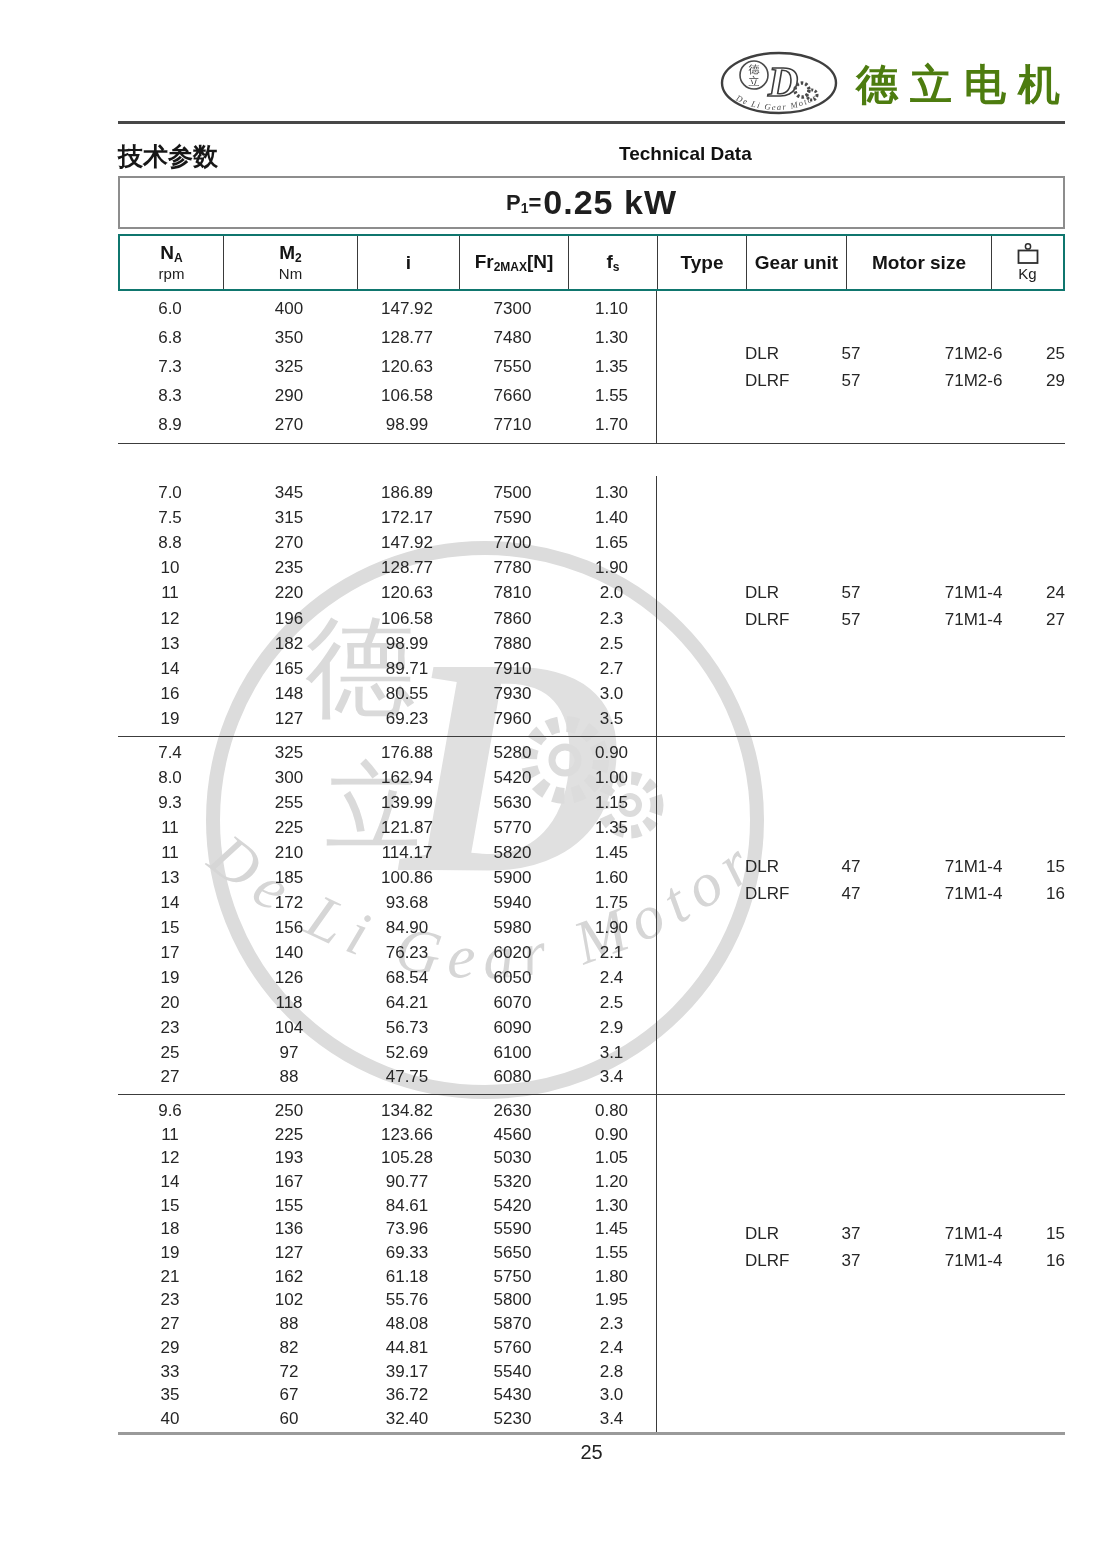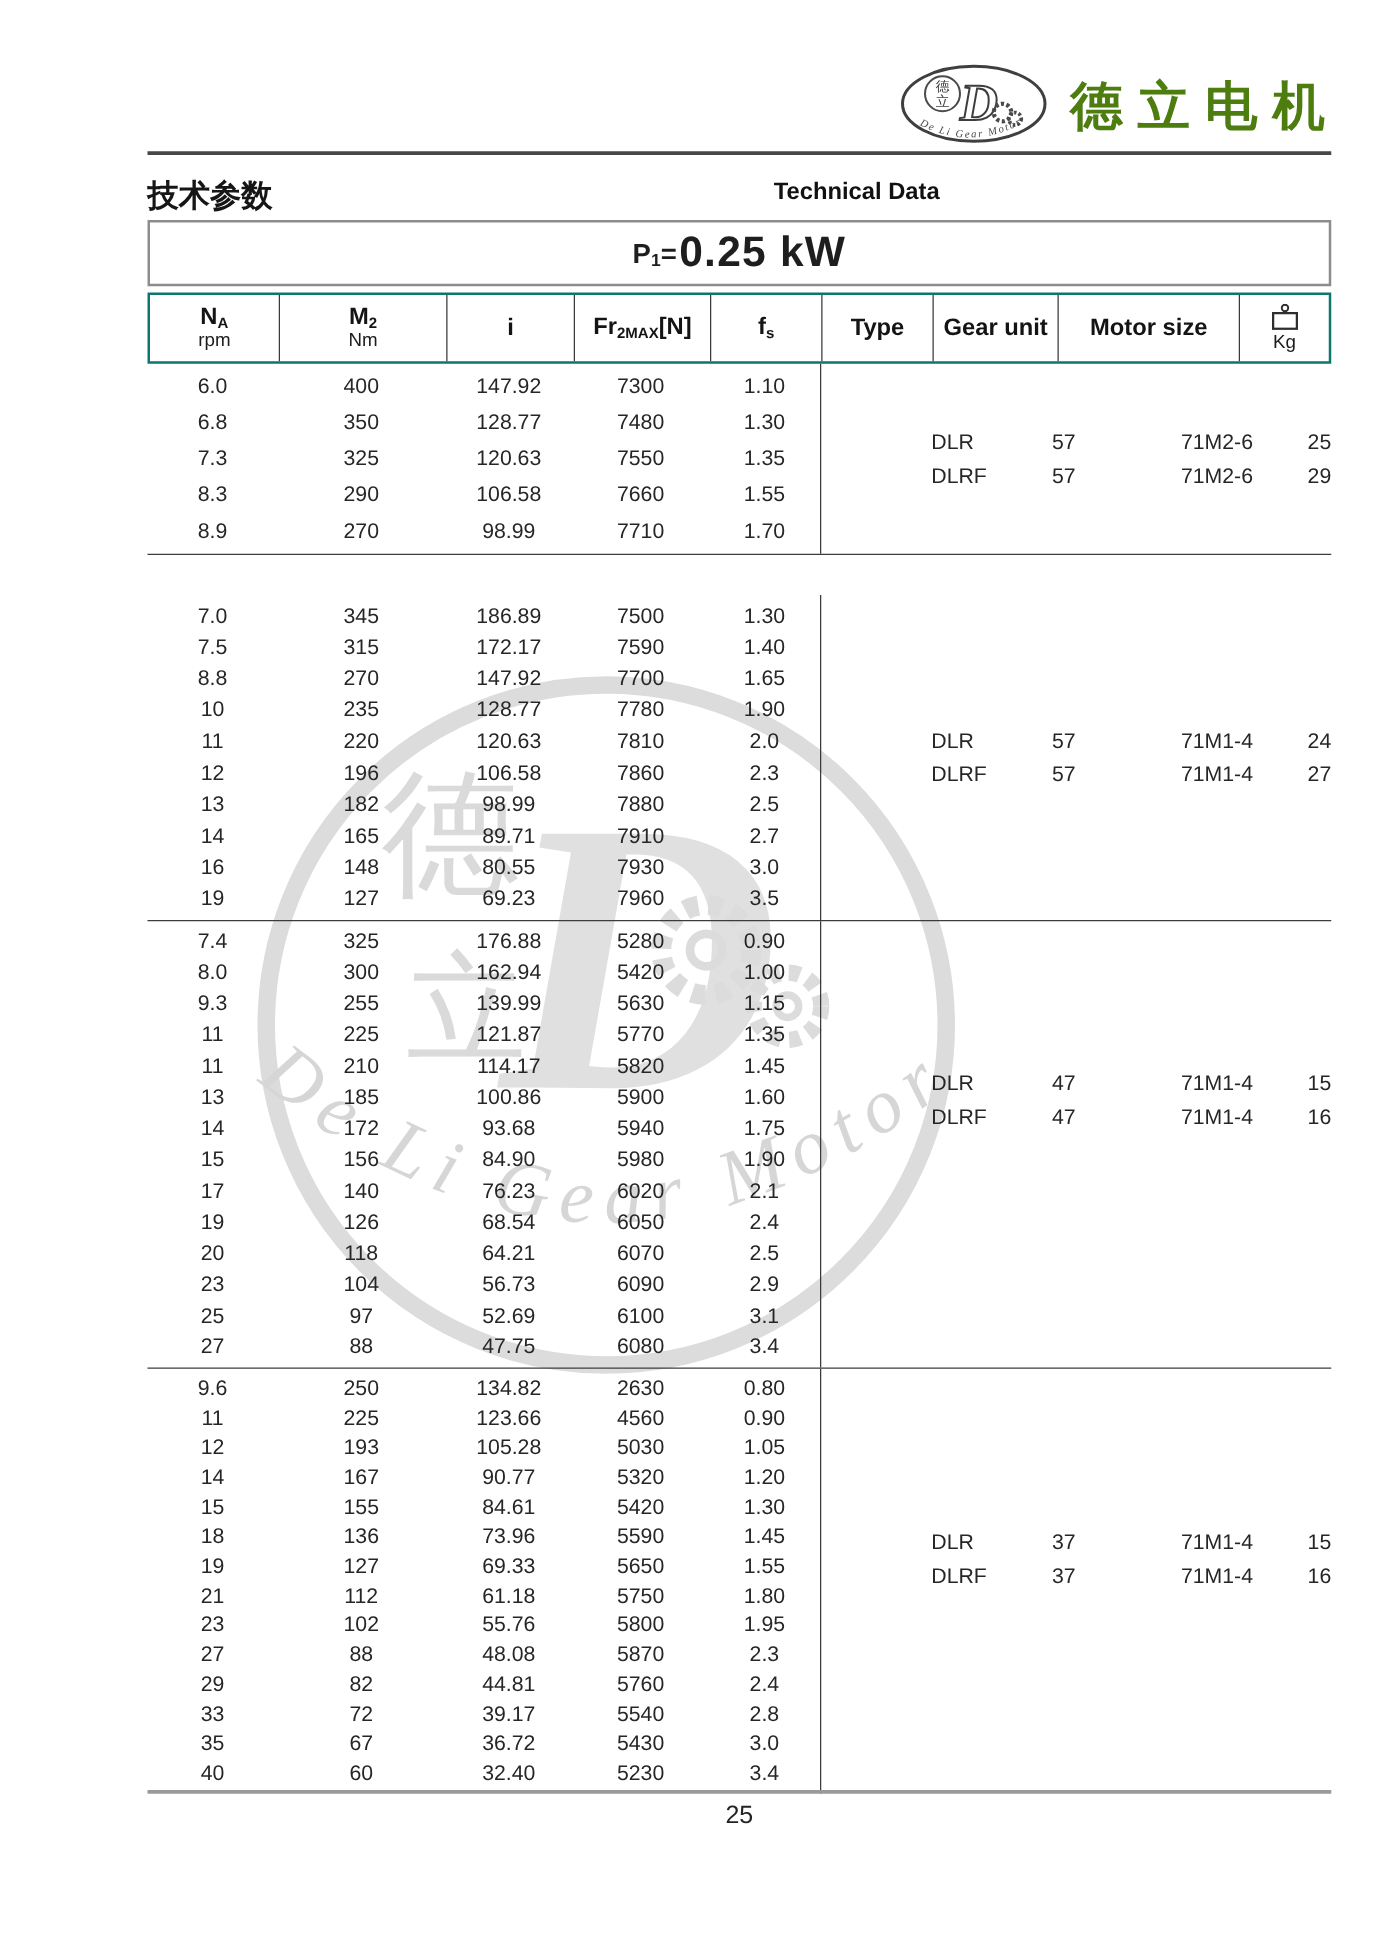--- a/index.html
+++ b/index.html
@@ -459,21 +459,21 @@
             </div>
             <div class="row">
               <span class="cell">19</span>
               <span class="cell">127</span>
               <span class="cell">69.33</span>
               <span class="cell">5650</span>
               <span class="cell">1.55</span>
             </div>
             <div class="row">
               <span class="cell">21</span>
-              <span class="cell">112</span>
+              <span class="cell">162</span>
               <span class="cell">61.18</span>
               <span class="cell">5750</span>
               <span class="cell">1.80</span>
             </div>
             <div class="row">
               <span class="cell">23</span>
               <span class="cell">102</span>
               <span class="cell">55.76</span>
               <span class="cell">5800</span>
               <span class="cell">1.95</span>

